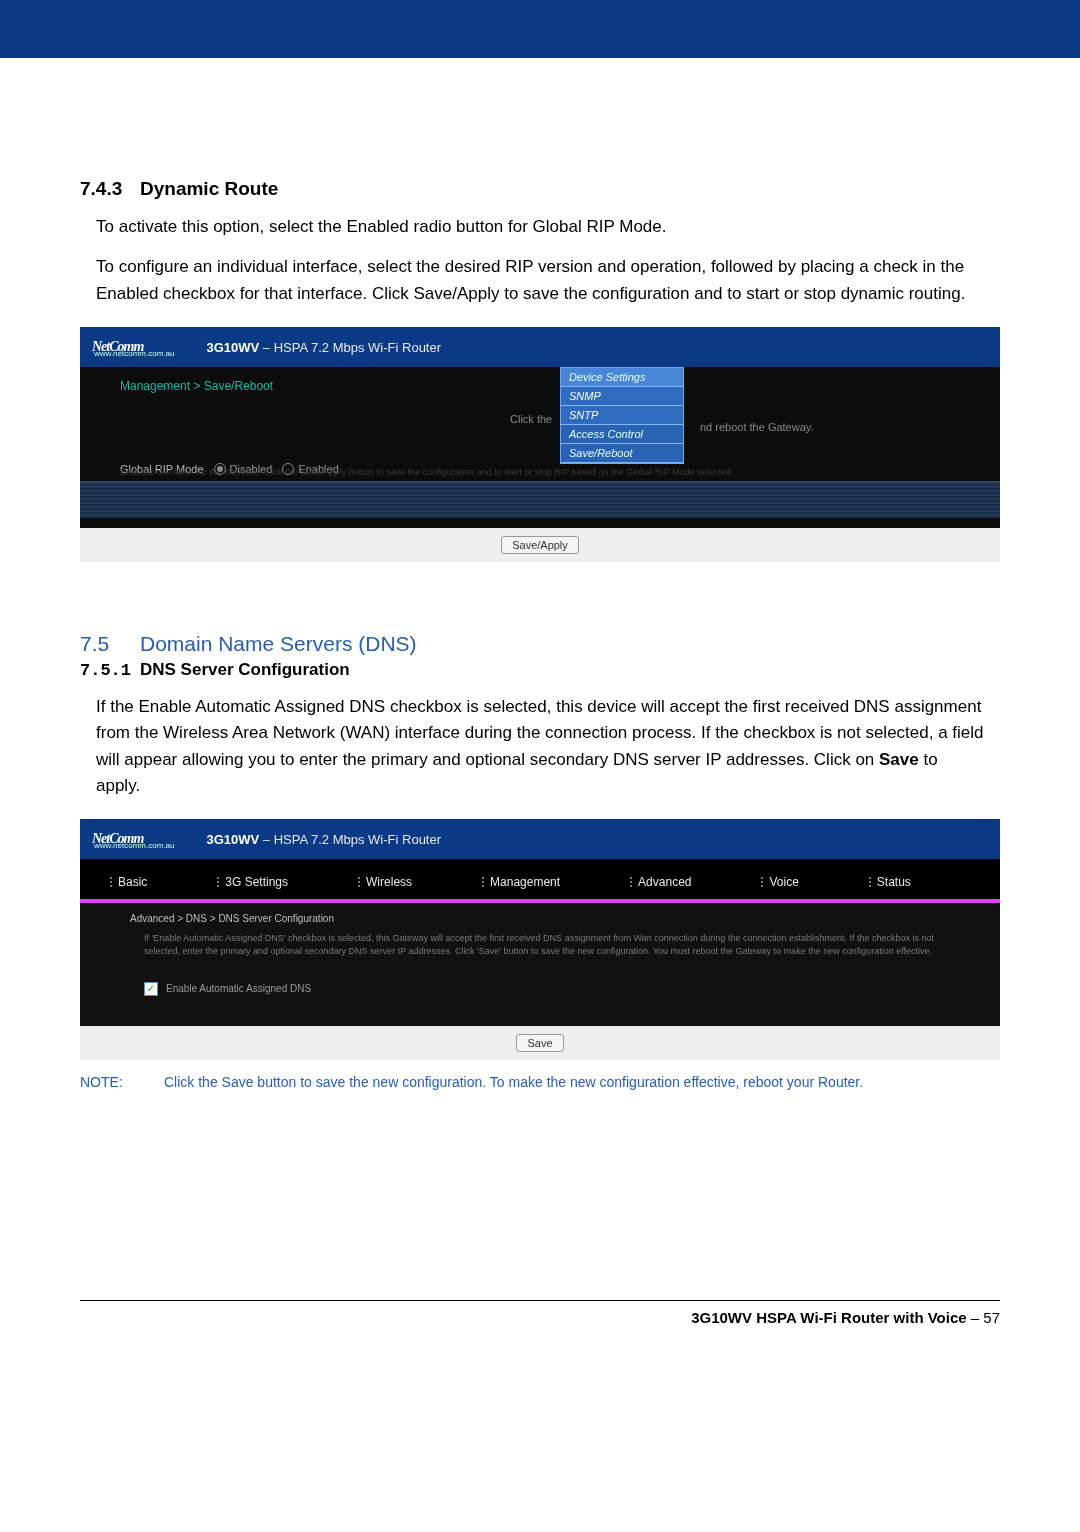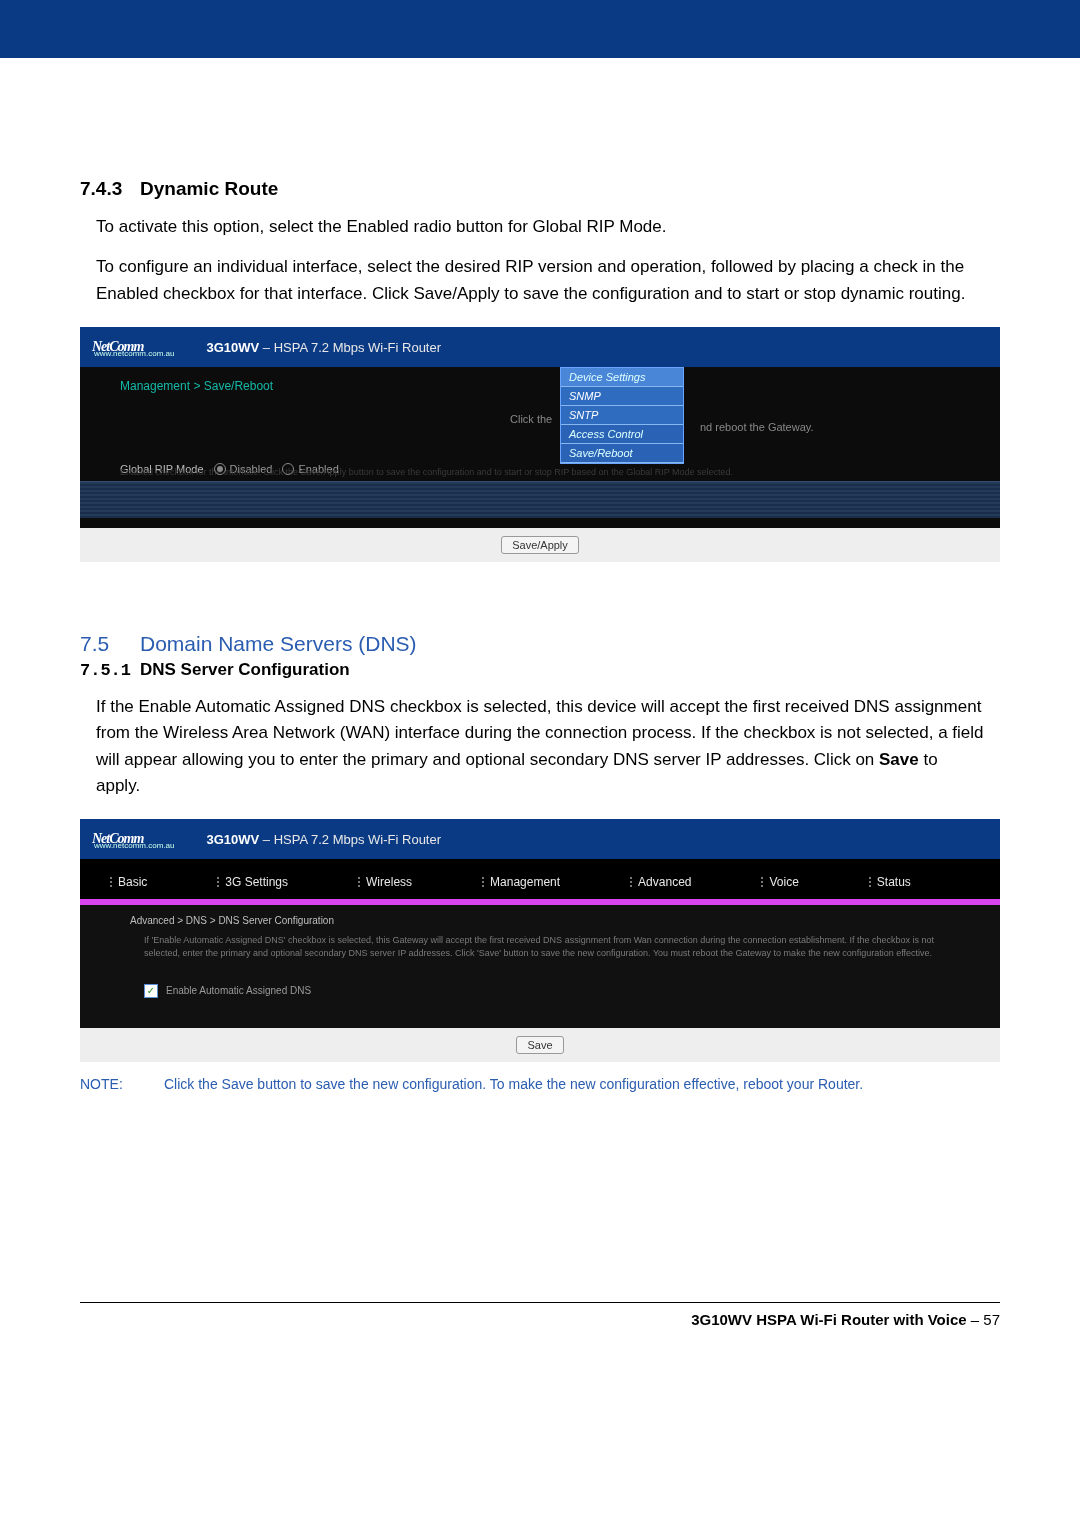--- a/index.html
+++ b/index.html
@@ -160,21 +160,21 @@
     padding: 2px 10px;
   }
   
   .nav-strip {
     background:#000;
     display:flex;
     padding: 16px 30px 10px 30px;
     gap: 70px;
     font-size:12px;
     color:#e8e8e8;
-    border-bottom:6px solid #d946ef;
+    border-bottom:4px solid #d946ef;
   }
   .nav-strip span { position:relative; padding-left:8px;}
   .nav-strip span::before {
     content:""; position:absolute; left:0; top:2px; height:10px; border-left:2px dotted #777;
   }
   .panel2-body {
     background:#111;
     padding: 10px 40px 30px 50px;
     font-size:10px;
     color:#9a9a9a;

